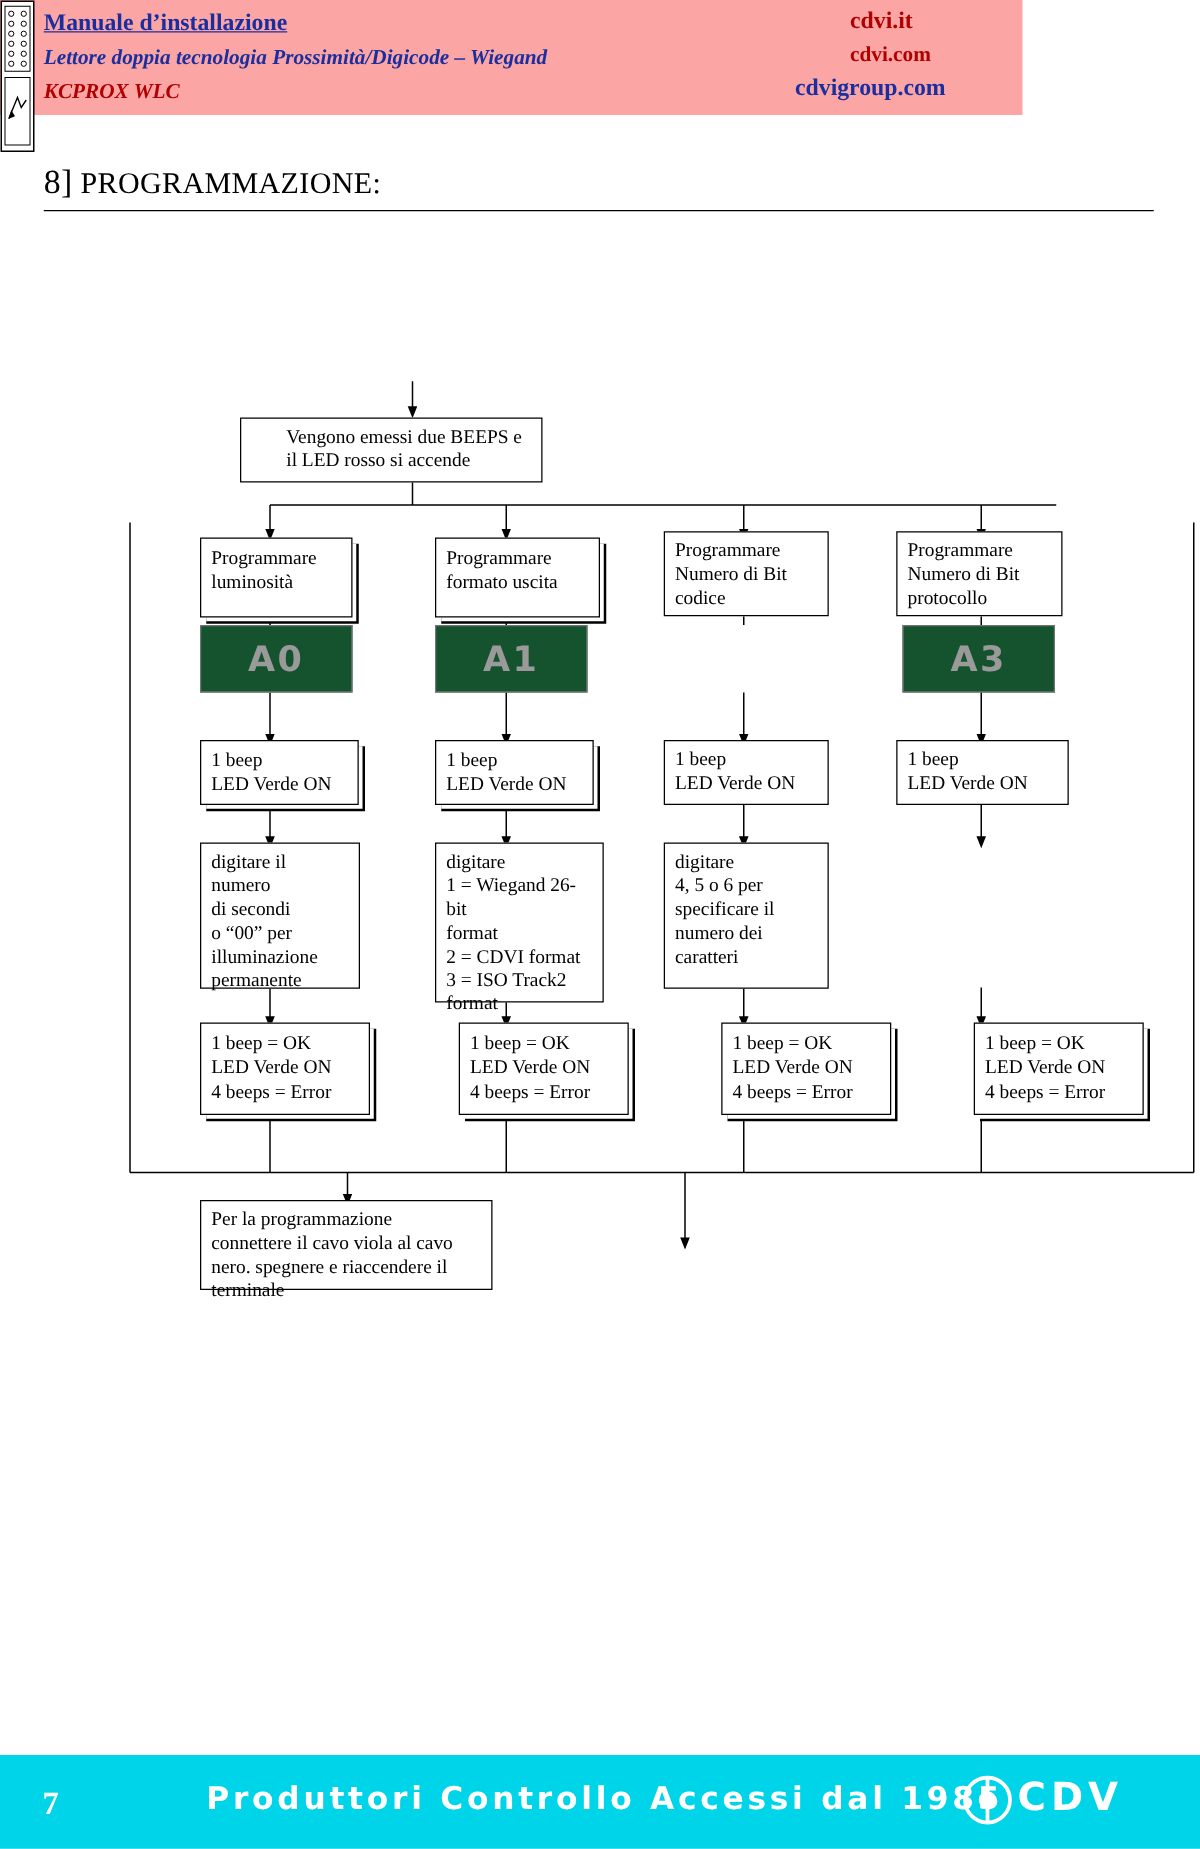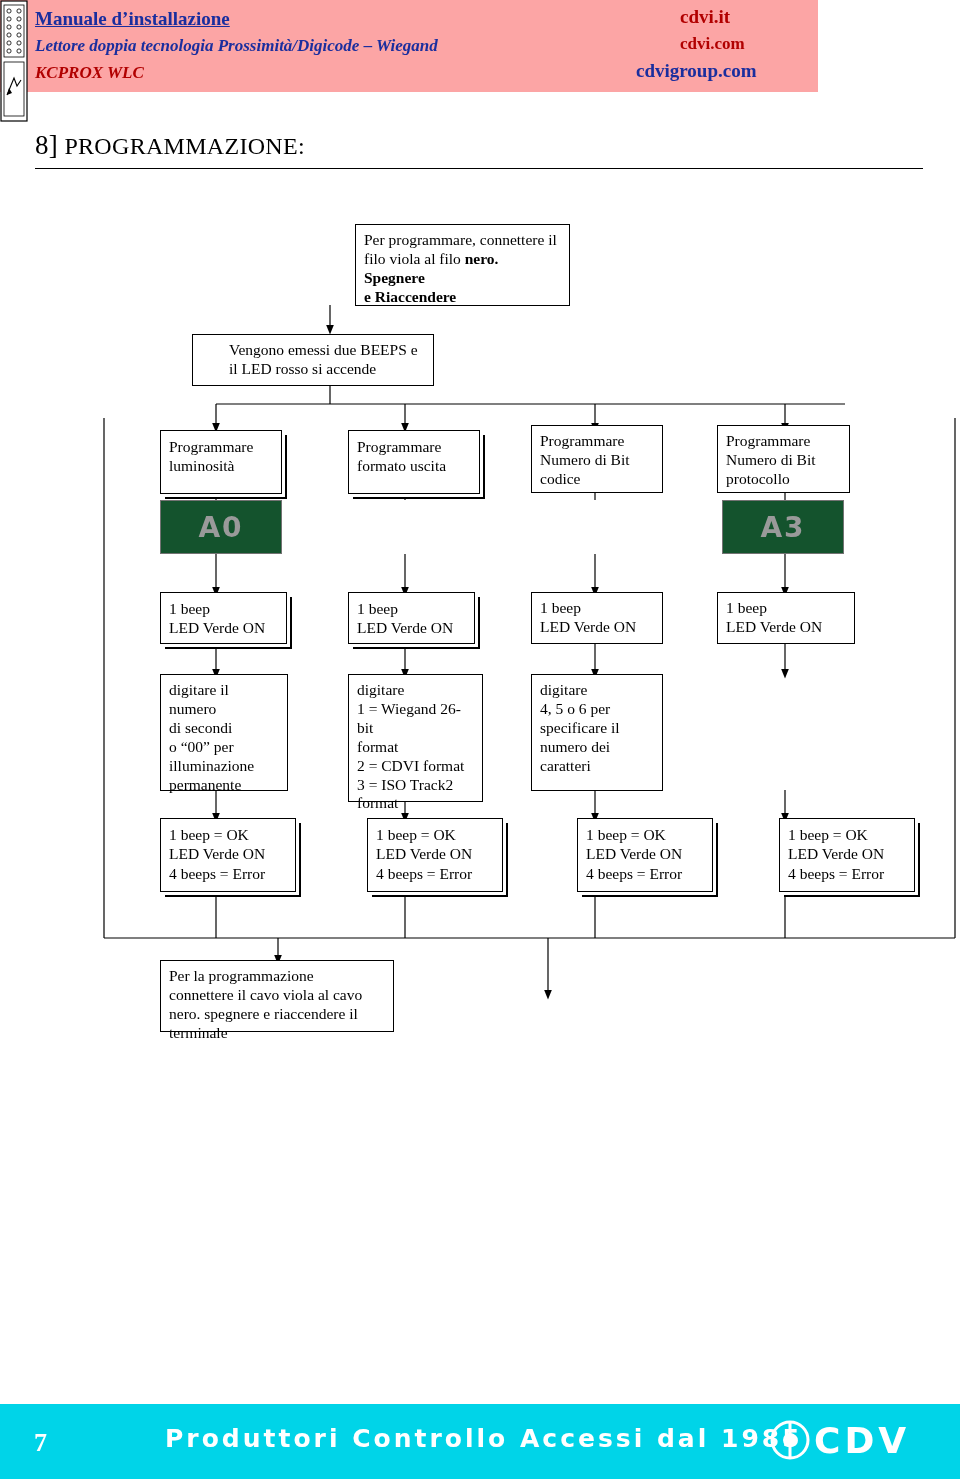--- a/index.html
+++ b/index.html
@@ -156,21 +156,21 @@
   }
   .cdv-logo {
     position: absolute;
     left: 770px; top: 1418px;
     width: 150px; height: 46px;
   }
   .cdv-logo .cdv-text {
     position: absolute;
     left: 44px; top: 2px;
     font-family: "DejaVu Sans", sans-serif;
-    font-size: 36px;
+    font-size: 31px;
     font-weight: bold;
     color: #ffffff;
     letter-spacing: 4px;
   }
 </style>
 </head>
 <body>
 
 <div class="header">
   <div class="hdr-line hdr-title-1">Manuale d’installazione</div>
@@ -258,27 +258,20 @@
     <circle cx="19" cy="35" r="2.1" fill="none" stroke="#000" stroke-width="0.8"></circle>
     <circle cx="9" cy="43" r="2.1" fill="none" stroke="#000" stroke-width="0.8"></circle>
     <circle cx="19" cy="43" r="2.1" fill="none" stroke="#000" stroke-width="0.8"></circle>
     <circle cx="9" cy="51" r="2.1" fill="none" stroke="#000" stroke-width="0.8"></circle>
     <circle cx="19" cy="51" r="2.1" fill="none" stroke="#000" stroke-width="0.8"></circle>
     <rect x="4" y="62" width="20" height="54" fill="#ffffff" stroke="#000" stroke-width="0.8"></rect>
     <path d="M7,95 L14,78 L17,86 L21,80" fill="none" stroke="#000" stroke-width="1.1"></path>
     <path d="M7,95 L12,93 L9,88 Z" fill="#000"></path>
   </svg>
 
-  <div class="box" style="left:355px; top:224px; width:215px; height:82px;">
-    <div>Per programmare, connettere il</div>
-    <div>
-      <span>filo viola al filo </span><b>nero.</b><b> Spegnere</b>
-    </div>
-    <div style="font-weight:bold">e Riaccendere</div>
-  </div>
 
   <div class="box" style="left:192px; top:334px; width:242px; height:52px;padding-left:36px;">
     <div>Vengono emessi due BEEPS e</div>
     <div>il LED rosso si accende</div>
   </div>
 
   <div class="shadow-box" style="left:160px; top:430px; width:122px; height:64px;">
     <div>Programmare</div>
     <div>luminosità</div>
   </div>
@@ -297,20 +290,21 @@
   <div class="shadow-box bold" style="left:160px; top:818px; width:136px; height:74px;">
     <div>1 beep = OK</div>
     <div>LED Verde ON</div>
     <div>4 beeps = Error</div>
   </div>
 
   <div class="shadow-box" style="left:348px; top:430px; width:132px; height:64px;">
     <div>Programmare</div>
     <div>formato uscita</div>
   </div>
+  <div class="code-box" style="left:348px; top:500px; width:122px; height:54px;">A1</div>
   <div class="shadow-box" style="left:348px; top:592px; width:127px; height:52px;">
     <div>1 beep</div>
     <div>LED Verde ON</div>
   </div>
   <div class="box" style="left:348px; top:674px; width:135px; height:128px;">
     <div>digitare</div>
     <div>1 = Wiegand 26-bit</div>
     <div>format</div>
     <div>2 = CDVI format</div>
     <div>3 = ISO Track2</div>

